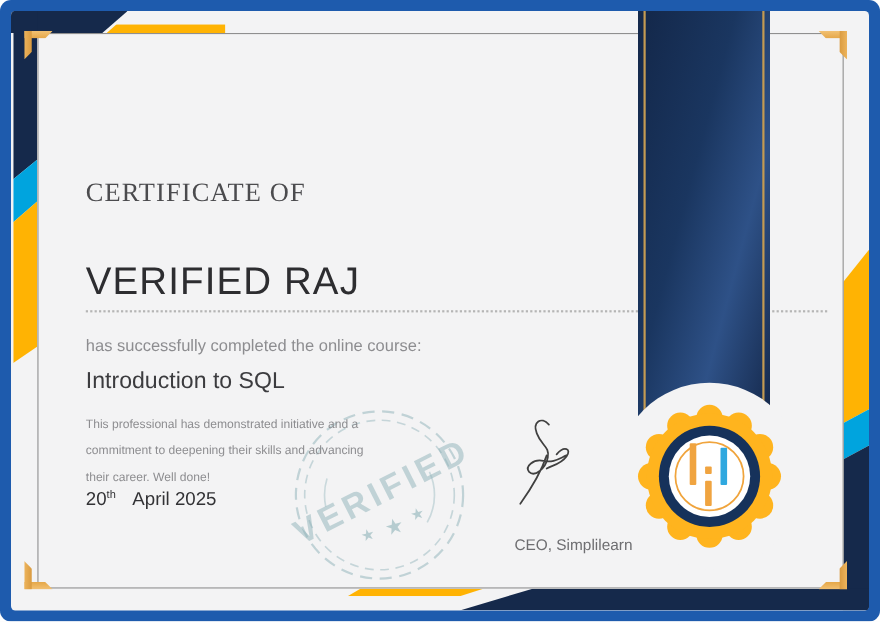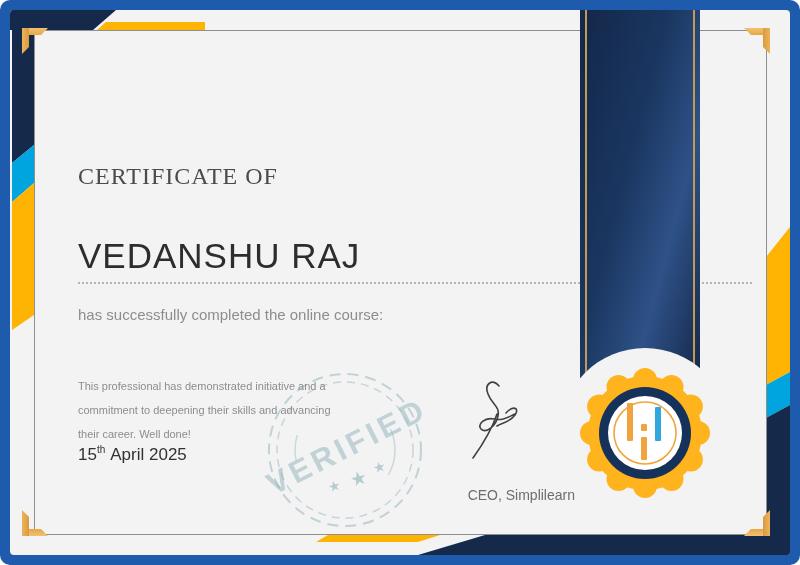--- a/index.html
+++ b/index.html
@@ -88,21 +88,21 @@
     letter-spacing:1px;color:#4b4b4e;margin-top:37px;}
   .title-large{left:66px;top:144px;font-family:"Liberation Serif",serif;font-size:52px;
     line-height:1;color:#4a4a4d;}
   .recipient{left:68px;top:226px;font-size:35px;font-weight:500;letter-spacing:1px;color:#2d2d30;}
   .divider{left:68px;top:272px;width:674px;height:0;border-top:2px dotted #b5b5b5;}
   .subtitle{left:68px;top:296px;font-size:15px;color:#8d8d90;}
   .course{left:68px;top:325px;font-size:21px;color:#3c3c3f;}
   .description{left:68px;top:364px;font-size:11px;line-height:24px;color:#8d8d90;white-space:pre-line;}
   .date{left:68px;top:434px;font-size:17px;color:#323235;}
   .date sup{font-size:10px;}
-  .date .rest{margin-left:5px;}
+  .date .rest{margin-left:15px;}
   .signature-svg{left:430px;top:366px;}
   .signer-name{left:415px;top:452px;width:150px;text-align:center;font-size:14px;color:#6e6e71;}
   .signer-title{left:415px;top:477px;width:150px;text-align:right;font-size:14px;color:#6e6e71;}
 </style>
 </head>
 <body>
 
 <div class="page">
   <div class="frame"></div>
   <div class="inner">
@@ -131,30 +131,31 @@
     </svg>
     <div class="stamp stamp-text">VERIFIED</div>
     <span class="stamp-star star-1">★</span>
     <span class="stamp-star star-2">★</span>
     <span class="stamp-star star-3">★</span>
 
     <div class="content">
 
       <div class="title-small">CERTIFICATE OF</div>
 
-      <div class="recipient">VEDANSHU RAJ</div>
+      <div class="recipient">VERIFIED RAJ</div>
       <div class="divider"></div>
 
       <div class="subtitle">has successfully completed the online course:</div>
+      <div class="course">Introduction to SQL</div>
       <div class="description">This professional has demonstrated initiative and a
 commitment to deepening their skills and advancing
 their career. Well done!</div>
 
       <div class="date">
-        <span>15</span><sup>th</sup><span class="rest">April 2025</span>
+        <span>20</span><sup>th</sup><span class="rest">April 2025</span>
       </div>
 
       <svg class="signature-svg" width="120" height="90" viewBox="0 0 120 90" style="position:absolute;">
         <path d="M59 10 C52 2 44 8 48 18 C52 29 60 30 58 40 C56 50 46 58 41 53 C37 48 45 41 54 43 C63 45 68 41 75 38
                  M57 38 C52 53 43 68 33 82
                  M66 37 C73 29 80 32 75 39 C70 46 62 47 57 50" fill="none" stroke="#404040" stroke-width="1.6" stroke-linecap="round"></path>
       </svg>
       <div class="signer-title">CEO, Simplilearn</div>
     </div>
 

